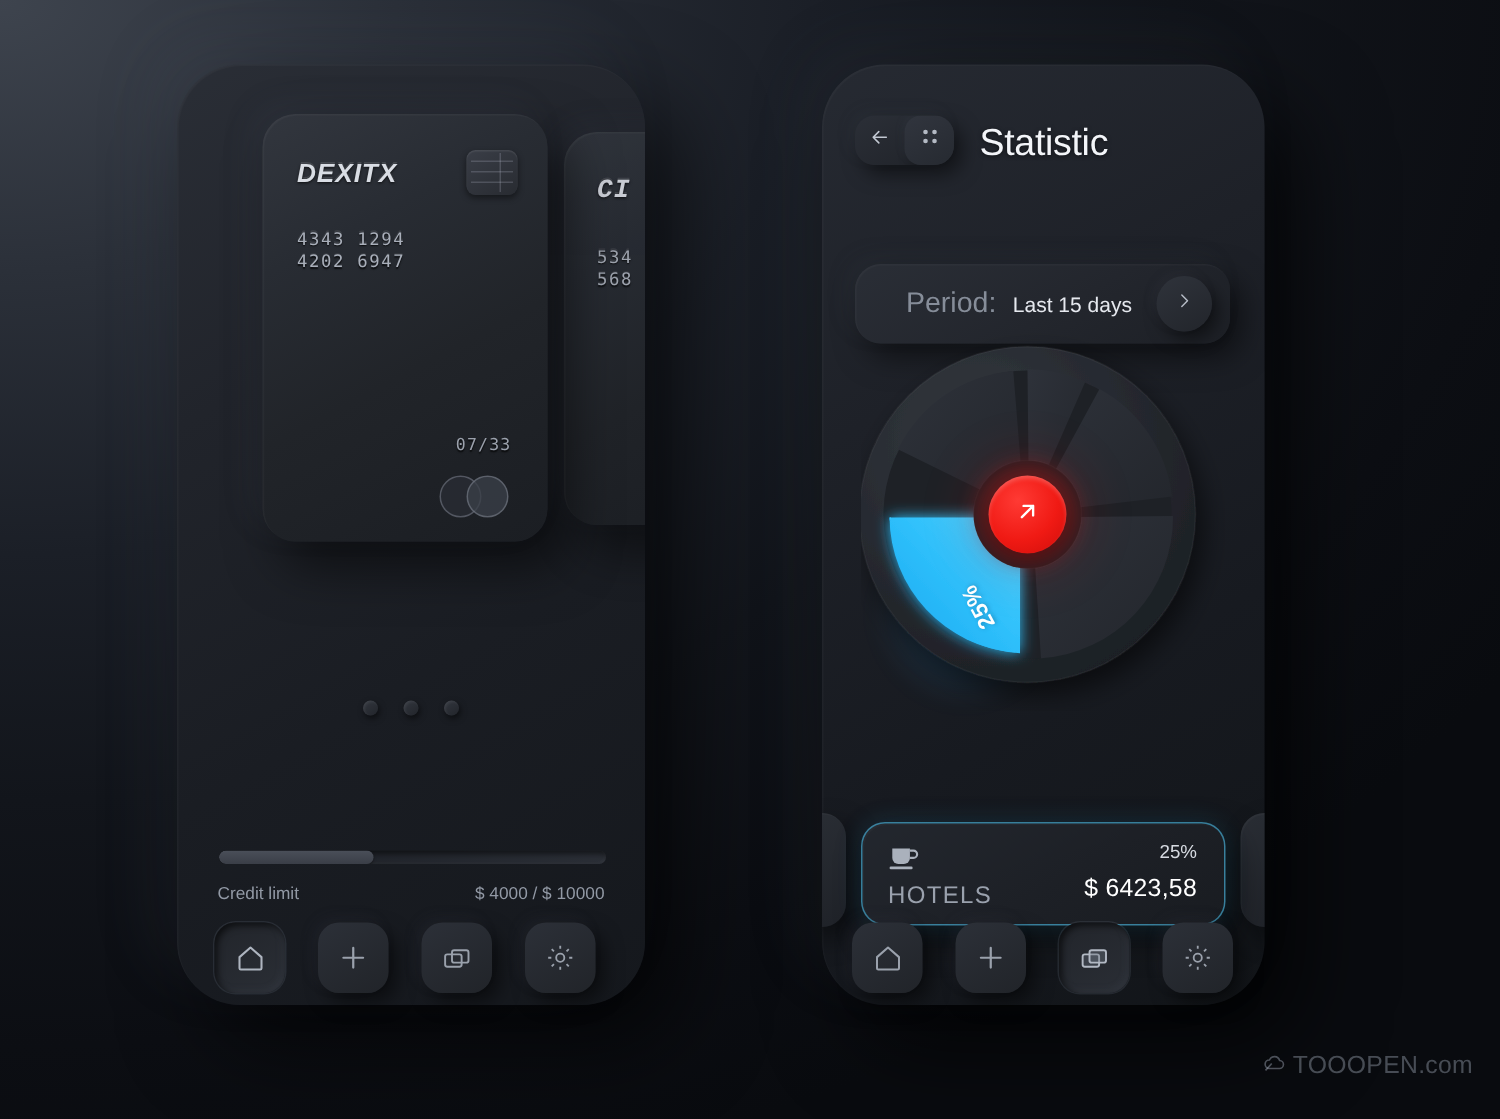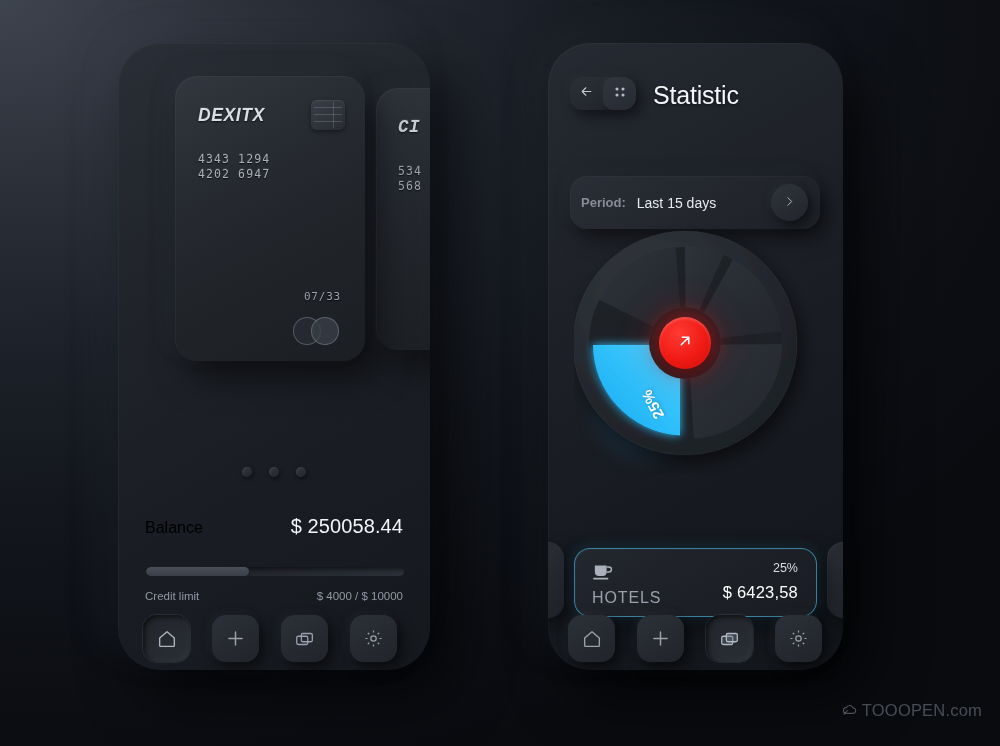--- a/index.html
+++ b/index.html
@@ -238,21 +238,21 @@
 
   .period {
     position: absolute;
     left: 22px; top: 133px;
     width: 250px; height: 53px;
     border-radius: 17px;
     background: linear-gradient(150deg, #2a2e36 0%, #23262d 55%, #1d2026 100%);
     box-shadow: -6px -6px 14px rgba(70,78,92,0.10), 7px 9px 20px rgba(0,0,0,0.5), inset 1px 1px 1px rgba(255,255,255,0.03);
     display: flex; align-items: center;
   }
-  .period-label { margin-left: 11px; font-size: 13px; color: #868d99; font-weight: bold; }
+  .period-label { margin-left: 34px; font-size: 19px; color: #868d99; }
   .period-value { margin-left: 11px; font-size: 14px; color: #e6e9ef; }
   .period-arrow {
     position: absolute;
     right: 12px; top: 8px;
     width: 37px; height: 37px;
     border-radius: 50%;
     background: linear-gradient(150deg, #2f333b, #22252b);
     box-shadow: -3px -3px 7px rgba(78,86,100,0.11), 4px 5px 11px rgba(0,0,0,0.5);
     display: flex; align-items: center; justify-content: center;
   }
@@ -392,24 +392,20 @@
         </div>
       </div>
     </div>
 
     <div class="dots">
       <span></span>
       <span></span>
       <span></span>
     </div>
 
-    <div class="balance-row">
-      <span>Balance</span>
-      <span class="balance-value">$ 250058.44</span>
-    </div>
 
     <div class="progress">
       <i style="width: 40%;"></i>
     </div>
 
     <div class="limit-row">
       <span>Credit limit</span>
       <span>$ 4000 / $ 10000</span>
     </div>
   </div>

